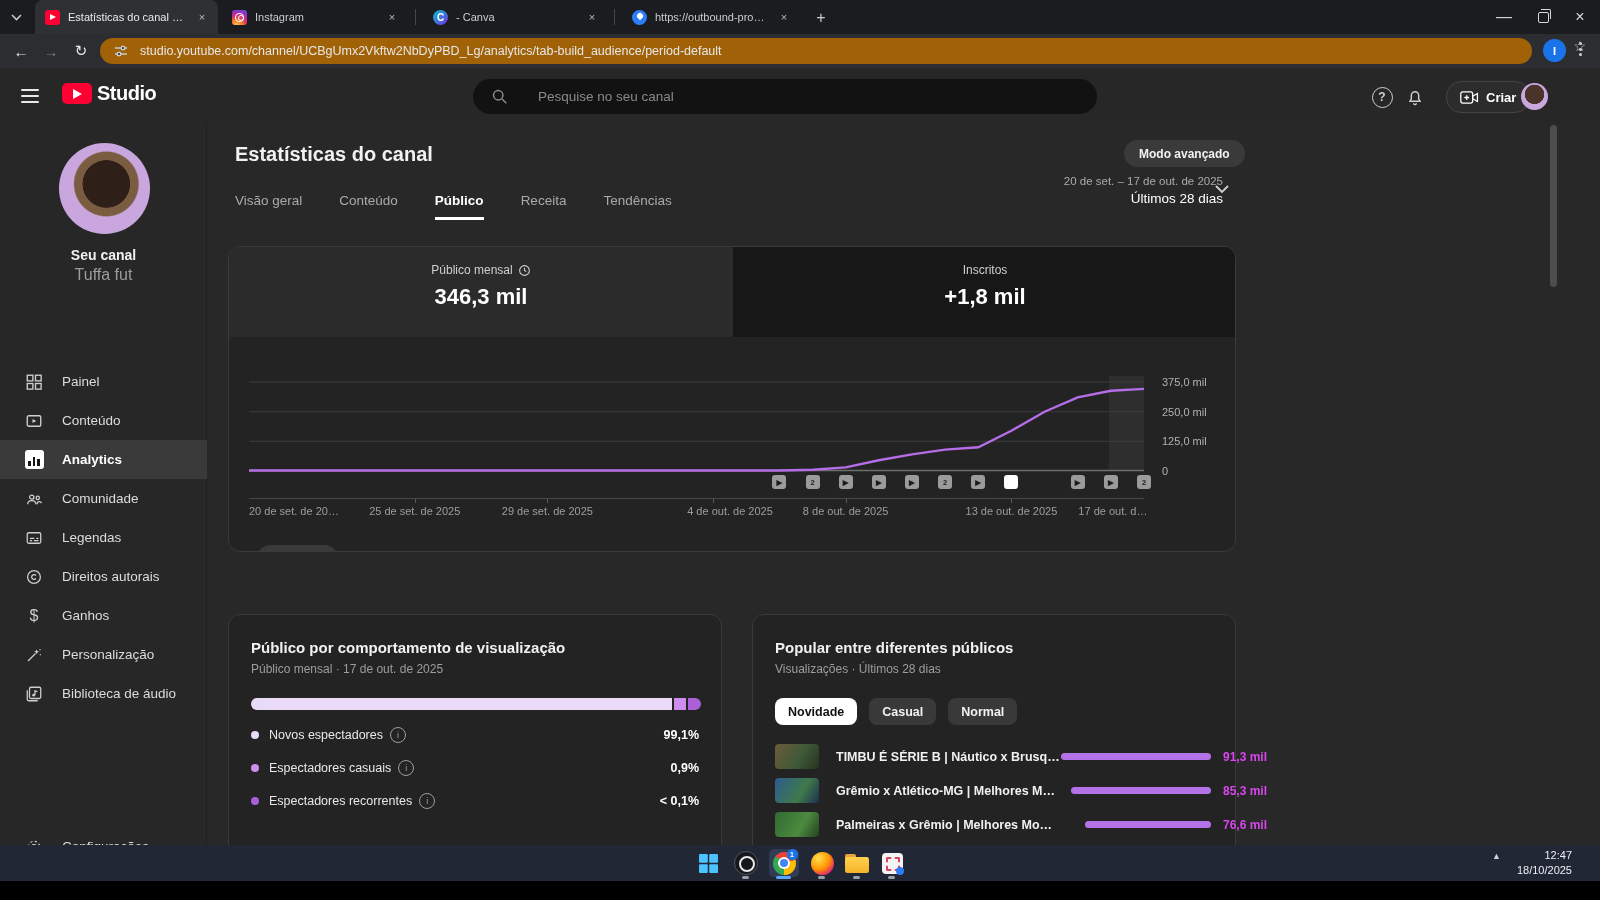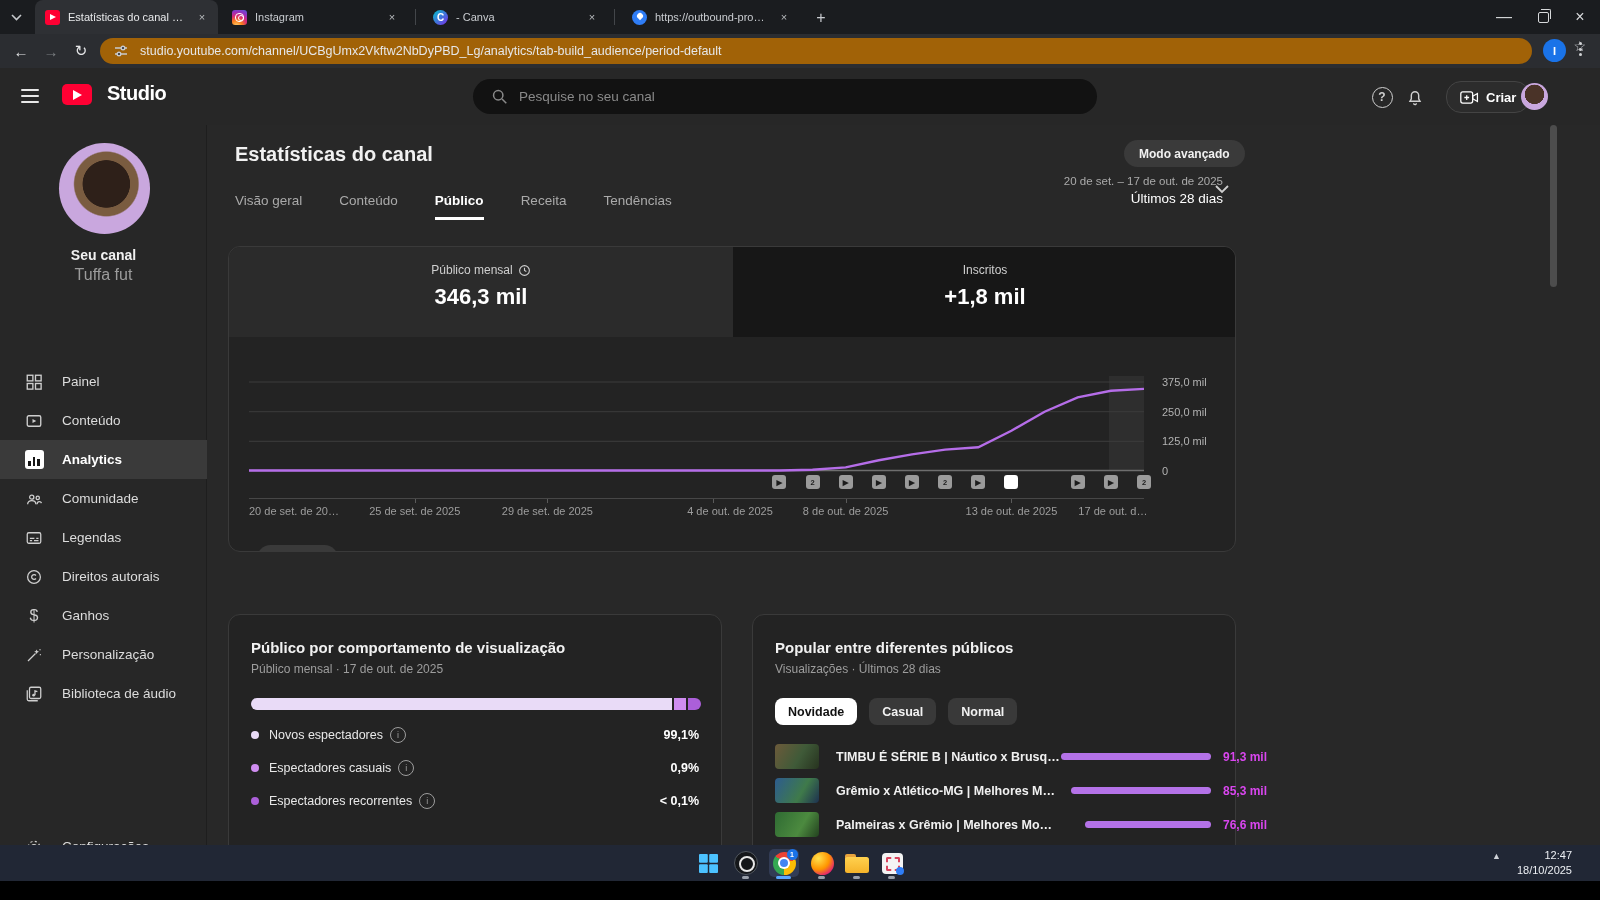--- a/index.html
+++ b/index.html
@@ -50,27 +50,27 @@
   .tb-avatar{position:absolute;left:1543px;top:5px;width:23px;height:23px;border-radius:50%;background:#1a73e8;
        display:flex;align-items:center;justify-content:center;font-size:11px;color:#fff;font-weight:bold;}
   .tb-menu{position:absolute;left:1578px;top:8px;width:4px;display:flex;flex-direction:column;gap:2.5px;align-items:center;}
   .tb-menu i{width:3px;height:3px;border-radius:50%;background:#d0d2d5;}
 
   
   .app{position:absolute;left:0;top:68px;width:1600px;height:777px;background:#282828;overflow:hidden;}
   .studio-header{position:absolute;left:0;top:0;width:1600px;height:57px;background:#272727;}
   .hamburger{position:absolute;left:21px;top:21px;width:18px;display:flex;flex-direction:column;gap:4px;}
   .hamburger i{height:2px;background:#e8e8e8;border-radius:1px;}
-  .yt-logo{position:absolute;left:62px;top:14px;display:flex;align-items:flex-end;gap:15px;}
+  .yt-logo{position:absolute;left:62px;top:14px;display:flex;align-items:center;gap:5px;}
   .yt-badge{width:30px;height:21px;background:#f03;border-radius:5px;position:relative;}
   .yt-badge:before{content:"";position:absolute;left:11px;top:6px;border-left:9px solid #fff;
        border-top:5px solid transparent;border-bottom:5px solid transparent;}
   .yt-word{font-size:20px;font-weight:bold;letter-spacing:-0.5px;color:#fff;}
   .searchbar{position:absolute;left:473px;top:11px;width:624px;height:35px;border-radius:18px;background:#121212;
-       display:flex;align-items:center;gap:9px;padding:0 18px;box-sizing:border-box;}
+       display:flex;align-items:center;gap:28px;padding:0 18px;box-sizing:border-box;}
   .searchbar input{background:transparent;border:none;outline:none;color:#e8e8e8;font-size:13.5px;width:100%;
        font-family:"Liberation Sans",sans-serif;}
   .searchbar input::placeholder{color:#8a8a8a;}
   .hdr-ic{position:absolute;top:16px;width:26px;height:26px;display:flex;align-items:center;justify-content:center;}
   .help-circle{width:19px;height:19px;border:1.6px solid #cfcfcf;border-radius:50%;display:flex;align-items:center;
        justify-content:center;font-size:12px;color:#cfcfcf;font-weight:bold;}
   .criar{position:absolute;left:1446px;top:13px;height:30px;border:1px solid #444;background:#2c2c2c;border-radius:15px;
        display:flex;align-items:center;gap:7px;padding:0 13px;color:#fff;font-size:13px;font-weight:bold;}
   .hdr-avatar{position:absolute;left:1521px;top:15px;width:27px;height:27px;border-radius:50%;
        background:radial-gradient(circle at 50% 42%,#4a3328 0 46%,#c9a7de 48%);}

